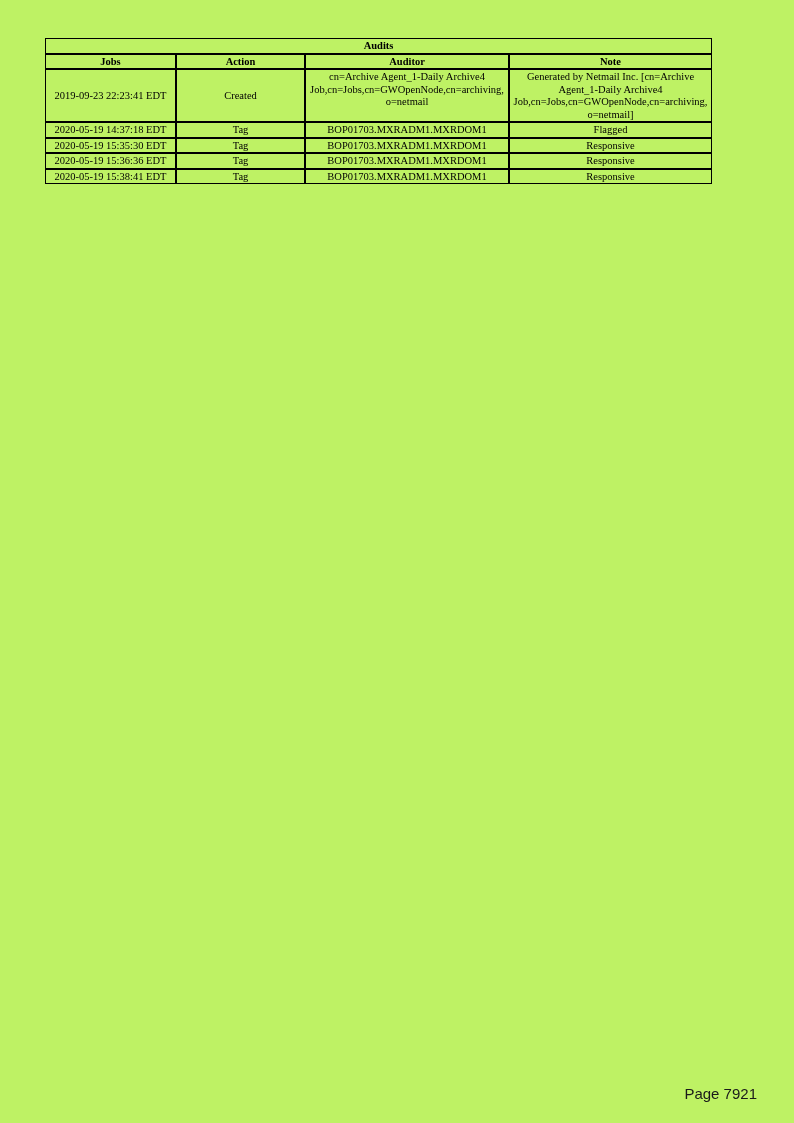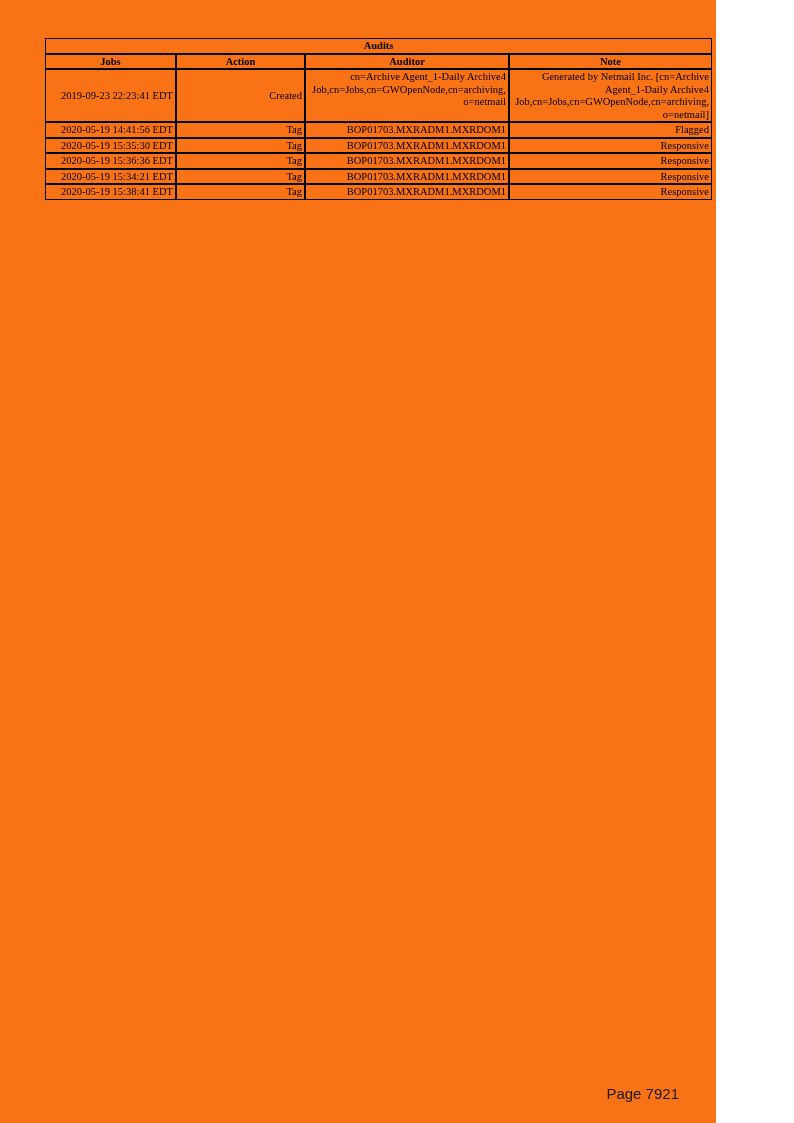--- a/index.html
+++ b/index.html
@@ -2,23 +2,23 @@
 <html><head>
 <meta charset="utf-8">
 <style>
   html, body {
     margin: 0;
     padding: 0;
     background: #ffffff;
   }
   .page {
     position: relative;
-    width: 716px;
+    width: 794px;
     height: 1123px;
-    background: #f97316;
+    background: #bef264;
     overflow: hidden;
     font-family: "Liberation Serif", "DejaVu Serif", serif;
     color: #000000;
   }
   table.audits {
     position: absolute;
     left: 45px;
     top: 38px;
     width: 667px;
     border-collapse: separate;
@@ -29,21 +29,21 @@
   }
   table.audits th,
   table.audits td {
     box-sizing: border-box;
     border: 1px solid #000000;
     padding: 1px 2px 0 2px;
     line-height: 12.5px;
     vertical-align: middle;
     overflow-wrap: break-word;
     word-wrap: break-word;
-    text-align: right;
+    text-align: center;
     font-weight: normal;
   }
   tr.title-row th {
     font-weight: bold;
     text-align: center;
   }
   tr.header-row th {
     font-weight: bold;
     text-align: center;
   }
@@ -87,39 +87,33 @@
       </tr>
     </thead>
     <tbody>
         <tr>
           <td class="cell-date">2019-09-23 22:23:41 EDT</td>
           <td class="cell-action">Created</td>
           <td class="cell-auditor">cn=Archive Agent_1-Daily Archive4 Job,cn=Jobs,cn=GWOpenNode,cn=archiving,o=netmail</td>
           <td class="cell-note">Generated by Netmail Inc. [cn=Archive Agent_1-Daily Archive4 Job,cn=Jobs,cn=GWOpenNode,cn=archiving,o=netmail]</td>
         </tr>
         <tr>
-          <td class="cell-date">2020-05-19 14:41:56 EDT</td>
+          <td class="cell-date">2020-05-19 14:37:18 EDT</td>
           <td class="cell-action">Tag</td>
           <td class="cell-auditor">BOP01703.MXRADM1.MXRDOM1</td>
           <td class="cell-note">Flagged</td>
         </tr>
         <tr>
           <td class="cell-date">2020-05-19 15:35:30 EDT</td>
           <td class="cell-action">Tag</td>
           <td class="cell-auditor">BOP01703.MXRADM1.MXRDOM1</td>
           <td class="cell-note">Responsive</td>
         </tr>
         <tr>
           <td class="cell-date">2020-05-19 15:36:36 EDT</td>
-          <td class="cell-action">Tag</td>
-          <td class="cell-auditor">BOP01703.MXRADM1.MXRDOM1</td>
-          <td class="cell-note">Responsive</td>
-        </tr>
-        <tr>
-          <td class="cell-date">2020-05-19 15:34:21 EDT</td>
           <td class="cell-action">Tag</td>
           <td class="cell-auditor">BOP01703.MXRADM1.MXRDOM1</td>
           <td class="cell-note">Responsive</td>
         </tr>
         <tr>
           <td class="cell-date">2020-05-19 15:38:41 EDT</td>
           <td class="cell-action">Tag</td>
           <td class="cell-auditor">BOP01703.MXRADM1.MXRDOM1</td>
           <td class="cell-note">Responsive</td>
         </tr>

